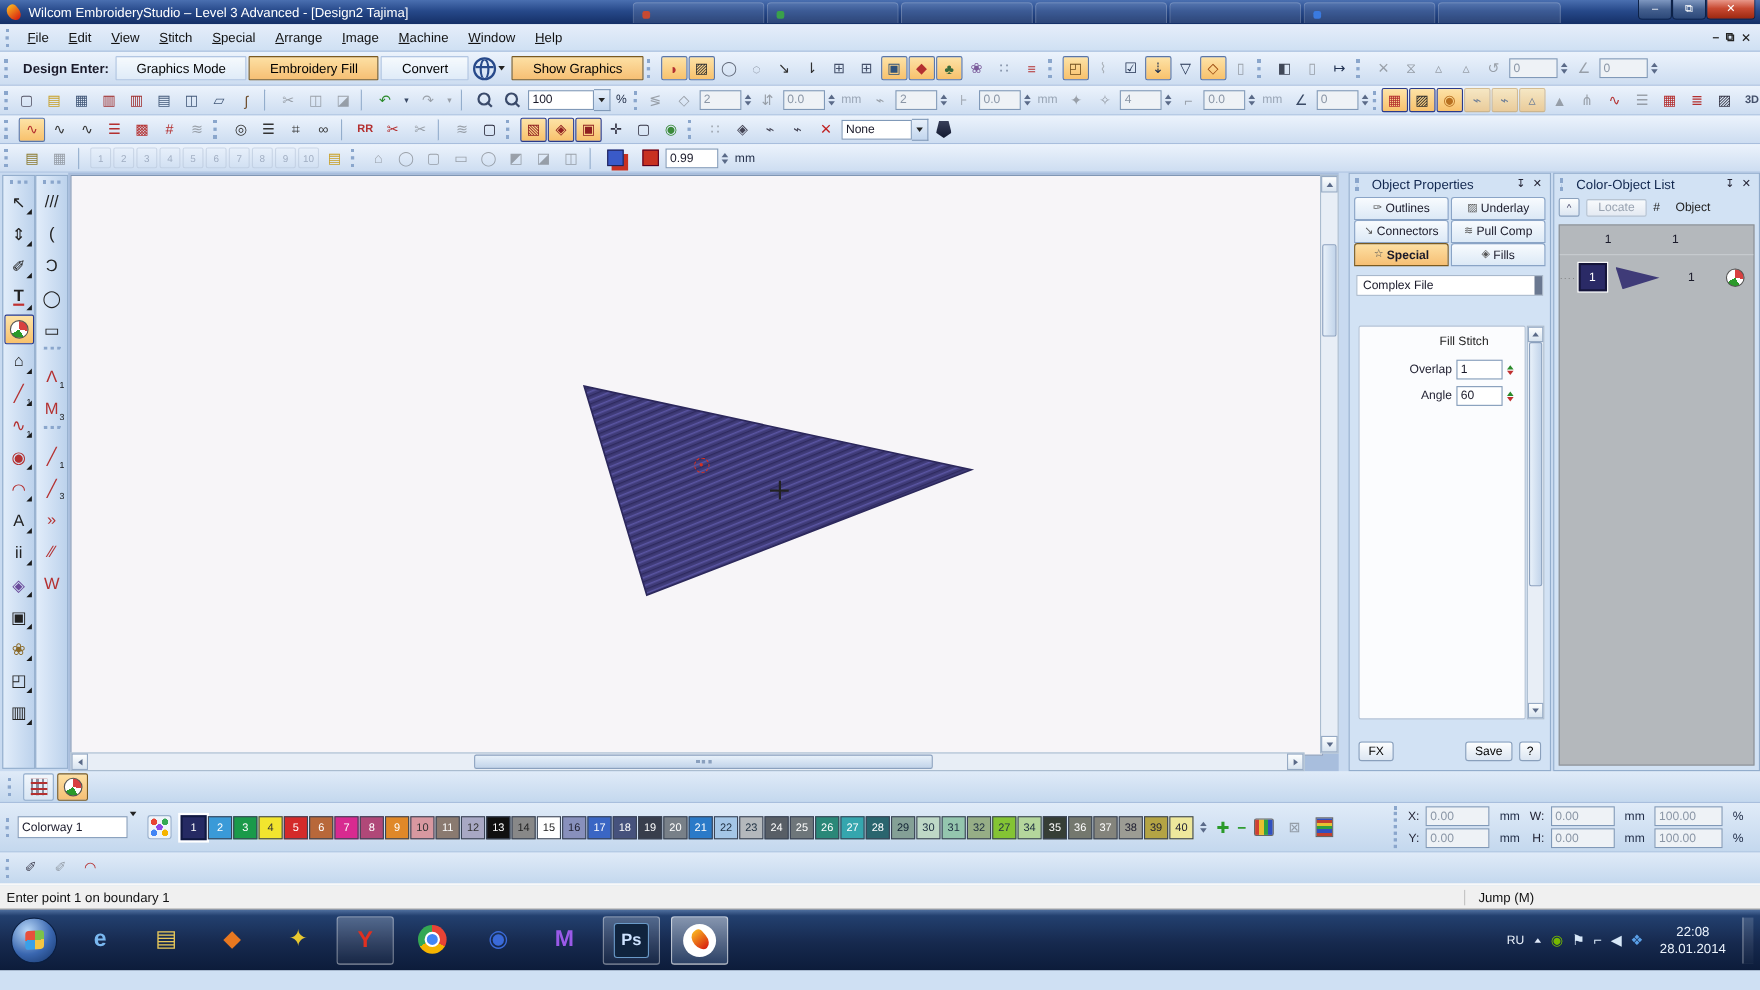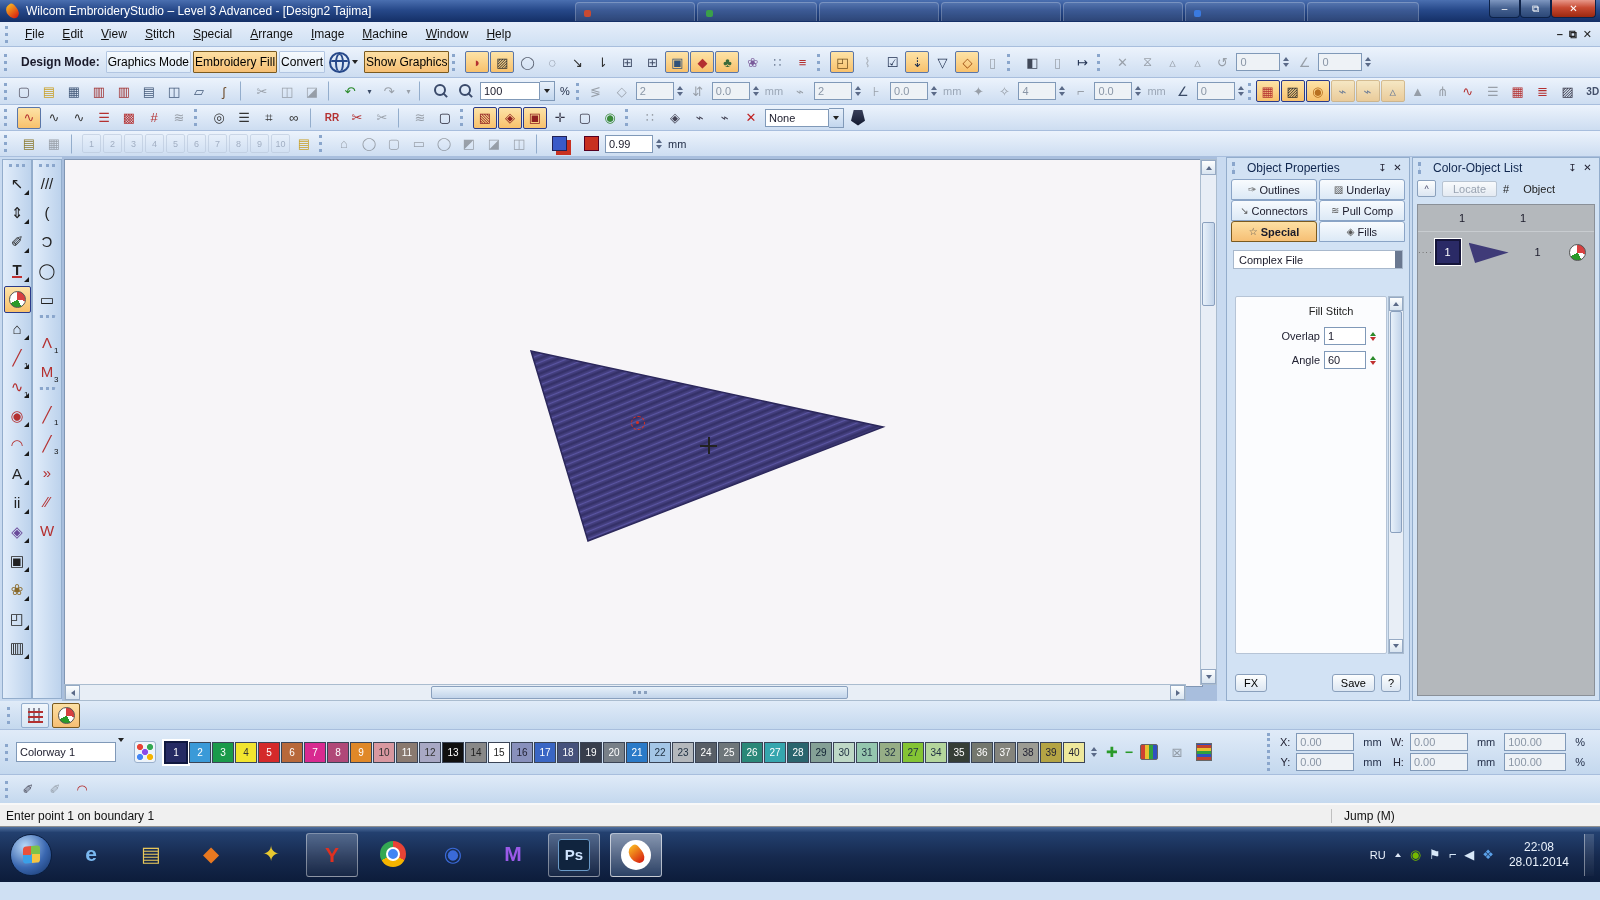--- a/index.html
+++ b/index.html
@@ -25,21 +25,21 @@
   .menu-item{padding:3px 9px;font-size:12px;color:#111;}
   .menu-item::first-letter{text-decoration:underline;}
   .mdi{position:absolute;right:8px;display:flex;gap:6px;font-size:11px;color:#222;font-weight:bold;}
   .mdi span{cursor:default;}
   
   .tbrow{display:flex;align-items:center;gap:2px;padding:0 3px;
     background:linear-gradient(#ecf3fc,#cdddf1);border-bottom:1px solid #a8bedd;}
   .r1{height:30px}.r2{height:26px}.r3{height:25px}.r4{height:25px}
   .grip{width:5px;height:17px;border-left:3px dotted #8aa6cc;margin:0 3px 0 1px;}
   .mbtn{border:1px solid #b2c6e2;background:linear-gradient(#f6fafd,#dfebf8);
-    padding:3px 1px;font-size:12px;border-radius:1px;white-space:nowrap;}
+    padding:3px 18px;font-size:12px;border-radius:1px;white-space:nowrap;}
   .mbtn.on{background:linear-gradient(#fde0a4,#f6bf74);border-color:#7a5a20;}
   .mlabel{font-weight:bold;font-size:12px;padding:0 4px;white-space:nowrap;}
   .ibtn{min-width:20px;height:20px;display:inline-flex;align-items:center;justify-content:center;
     font-size:13px;border:1px solid transparent;border-radius:2px;padding:0 1px;position:relative;color:#3a4a66;}
   .ibtn.sel{background:linear-gradient(#fde3a7,#f8c16c);border-color:#5a76a8;}
   .ibtn.selb{background:linear-gradient(#fde3a7,#f8c16c);border-color:#2a3a8a;}
   .ibtn.seldis{background:linear-gradient(#fde3a7,#f8c16c);border-color:#caa05a;opacity:.65;}
   .ibtn.dis{opacity:.45;filter:grayscale(.9);}
   .ibtn.sep{min-width:0;width:4px;height:18px;border-left:1px solid #93adcc;border-radius:0;padding:0;margin:0 3px;}
   .ibtn.narrow{min-width:9px;font-size:8px;}
@@ -268,21 +268,21 @@
       </div>
     <div class="mdi">
       <span>–</span>
       <span>⧉</span>
       <span>✕</span>
     </div>
   </div>
 
   <div class="tbrow r1">
     <span class="grip"></span>
-    <span class="mlabel">Design Mode:</span>
+    <span class="mlabel">Design Enter:</span>
     <button class="mbtn">Graphics Mode</button>
     <button class="mbtn on">Embroidery Fill</button>
     <button class="mbtn">Convert</button>
     <span class="ibtn" style="min-width:26px">
         <span class="globe"></span>
         <i class="tri dd"></i>
       </span>
     <button class="mbtn on">Show Graphics</button>
     <span class="grip"></span>
     <div style="display:flex;gap:1px">

